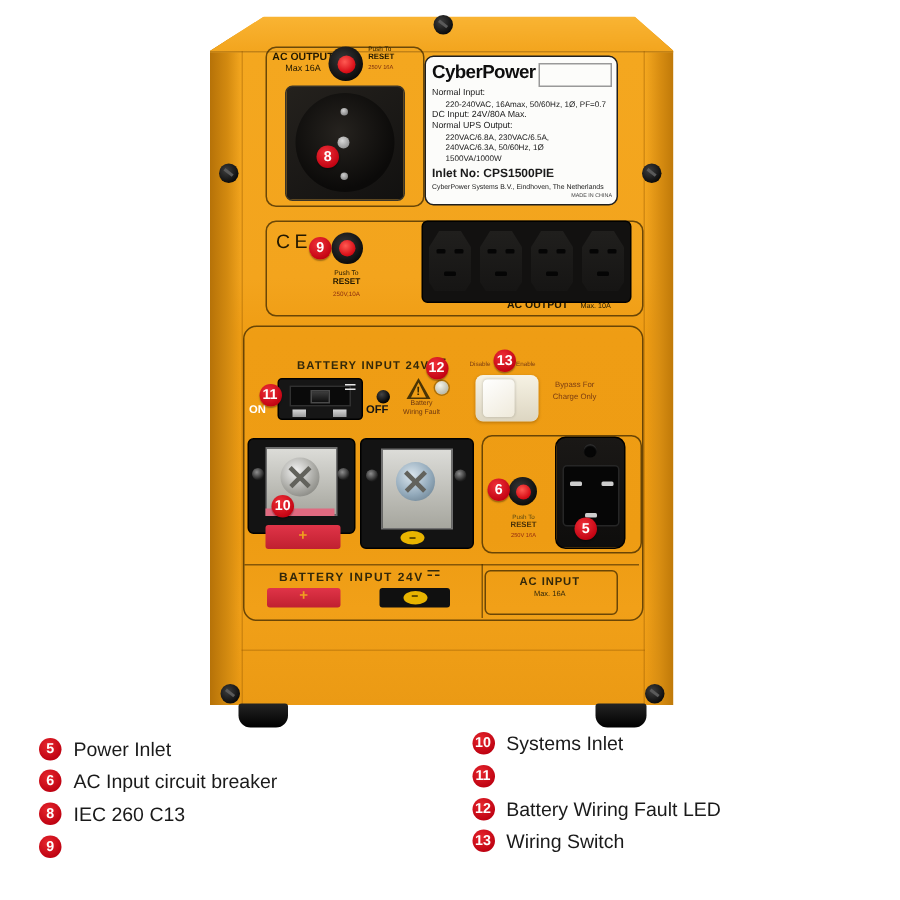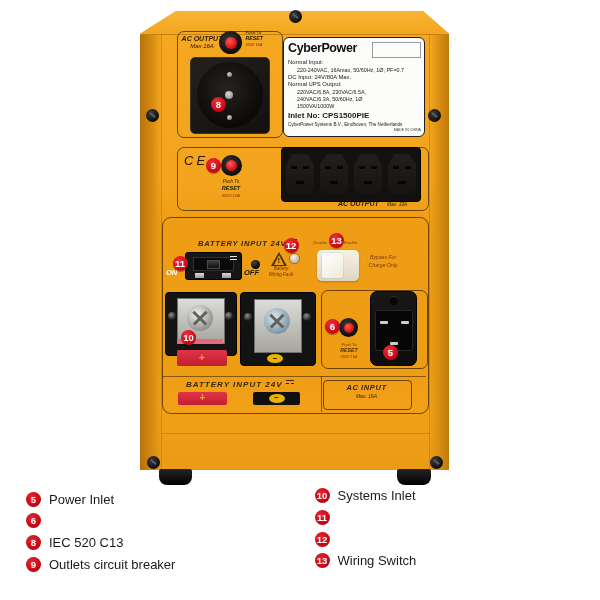--- a/index.html
+++ b/index.html
@@ -1,19 +1,19 @@
 <!DOCTYPE html>
 <html><head>
 <meta charset="utf-8">
 <style>
   html,body{margin:0;padding:0;background:#fff;}
   #scene{position:relative;width:600px;height:600px;background:#ffffff;overflow:hidden;
          font-family:"Liberation Sans",sans-serif;}
   .abs{position:absolute;}
-  .t{position:absolute;white-space:nowrap;line-height:1.12;color:#221800;font-style:italic;}
+  .t{position:absolute;white-space:nowrap;line-height:1.12;color:#221800;}
 
   
   #device-bg{position:absolute;left:140px;top:11px;width:309px;height:459px;
     clip-path:polygon(0 23px,36px 0,283px 0,309px 23px,309px 100%,0 100%);
     background:linear-gradient(180deg,#f7ae27 0%,#f4a71f 6%,#f3a41d 38%,#ef9d14 46%,#ee9c13 76%,#f1a018 86%,#eb9a14 100%);}
   .flangeL{position:absolute;left:0;top:0;width:21px;height:100%;
     background:linear-gradient(90deg,#b67208,#d38a10 55%,rgba(211,138,16,0) 100%);}
   .flangeR{position:absolute;right:0;top:0;width:19px;height:100%;
     background:linear-gradient(270deg,#bf7909,#d98e12 50%,rgba(217,142,18,0) 100%);}
   .bevel{position:absolute;left:0;top:0;width:100%;height:23px;
@@ -42,21 +42,21 @@
   .schuko{position:absolute;left:190px;top:57px;width:78px;height:75px;border-radius:5px;
     background:linear-gradient(145deg,#24211d,#121110);border:1px solid #3a3428;}
   .schuko .well{position:absolute;left:6px;top:4px;width:66px;height:66px;border-radius:50%;
     background:radial-gradient(circle at 45% 40%,#26231f,#0b0a09 70%);}
   .pinhole{position:absolute;width:5px;height:5px;border-radius:50%;
     background:radial-gradient(circle at 40% 35%,#cfcfcf,#6d6d6d);}
   .cscrew{position:absolute;width:8px;height:8px;border-radius:50%;
     background:radial-gradient(circle at 40% 35%,#d8d8d8,#7e7e7e);}
 
   
-  .plate{position:absolute;left:283px;top:37px;width:142px;height:100px;background:#fcfcfa;
+  .plate{position:absolute;left:283px;top:37px;width:129px;height:100px;background:#fcfcfa;
     border:1.5px solid #1f1f1f;border-radius:6px;padding:3px 3px 2px 4px;box-sizing:border-box;overflow:hidden;z-index:8;}
   .plate-head{display:flex;justify-content:space-between;align-items:flex-start;}
   .brand{font-size:12.5px;font-weight:bold;letter-spacing:-.4px;color:#0e0e0e;}
   .serialbox{width:47px;height:14px;border:1px solid #999;margin-top:1px;}
   .pl{white-space:nowrap;color:#1a1a1a;}
   .pl.h{font-size:5.9px;margin-top:1.4px;}
   .pl.i{font-size:5.4px;padding-left:9px;margin-top:1.2px;}
   .pl.model{font-size:8px;font-weight:600;margin-top:2.2px;}
   .pl.co{font-size:4.6px;margin-top:1.8px;}
   .pl.made{font-size:3.6px;color:#444;text-align:right;margin-top:1px;}
@@ -334,50 +334,51 @@
     <div class="legend-item">
       <div class="legend-badge">
           <span>5</span>
         </div>
       <div class="legend-label">Power Inlet</div>
     </div>
     <div class="legend-item">
       <div class="legend-badge">
           <span>6</span>
         </div>
+      <div class="legend-label">AC Input circuit breaker</div>
     </div>
     <div class="legend-item">
       <div class="legend-badge">
           <span>8</span>
         </div>
-      <div class="legend-label">IEC 520 C13</div>
+      <div class="legend-label">IEC 260 C13</div>
     </div>
     <div class="legend-item">
       <div class="legend-badge">
           <span>9</span>
         </div>
-      <div class="legend-label">Outlets circuit breaker</div>
     </div>
   </div>
   <div class="legend-col" style="left:314.5px;top:488px;">
     <div class="legend-item">
       <div class="legend-badge">
           <span>10</span>
         </div>
       <div class="legend-label">Systems Inlet</div>
     </div>
     <div class="legend-item">
       <div class="legend-badge">
           <span>11</span>
         </div>
     </div>
     <div class="legend-item">
       <div class="legend-badge">
           <span>12</span>
         </div>
+      <div class="legend-label">Battery Wiring Fault LED</div>
     </div>
     <div class="legend-item">
       <div class="legend-badge">
           <span>13</span>
         </div>
       <div class="legend-label">Wiring Switch</div>
     </div>
   </div>
 
 </div>

